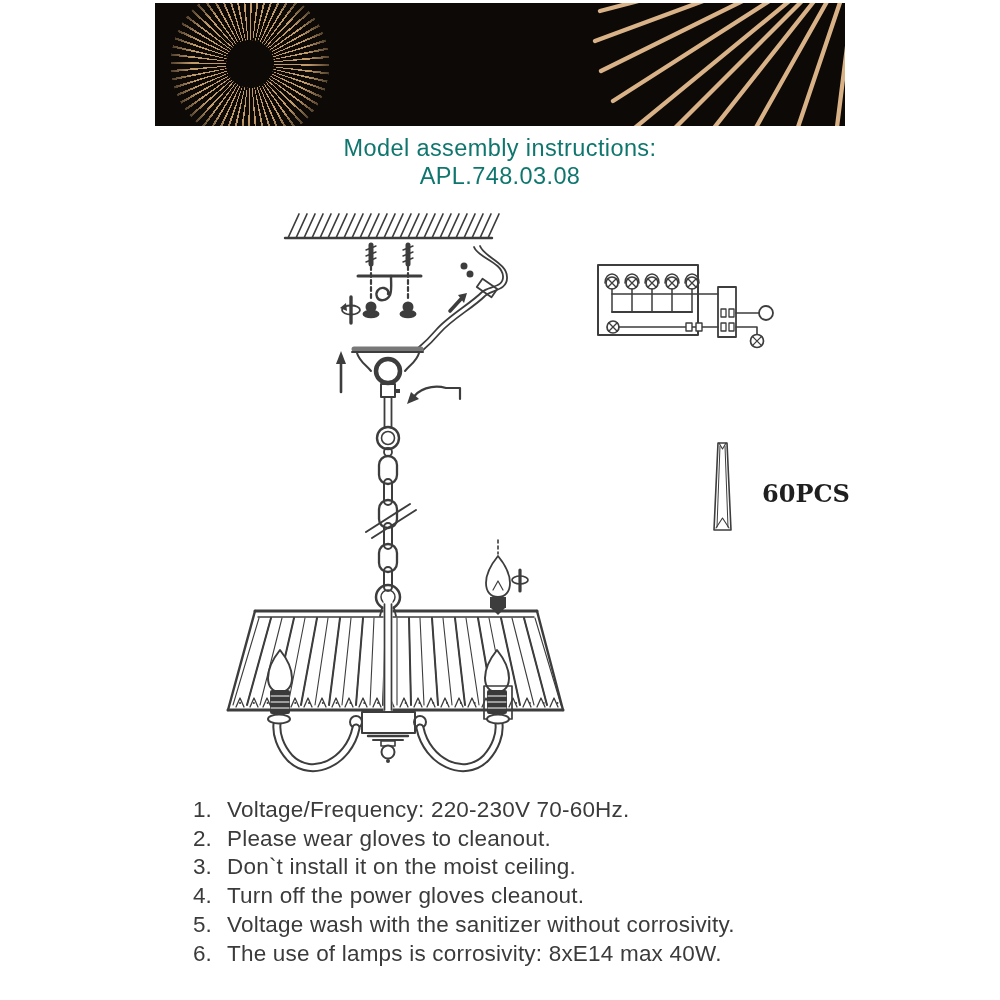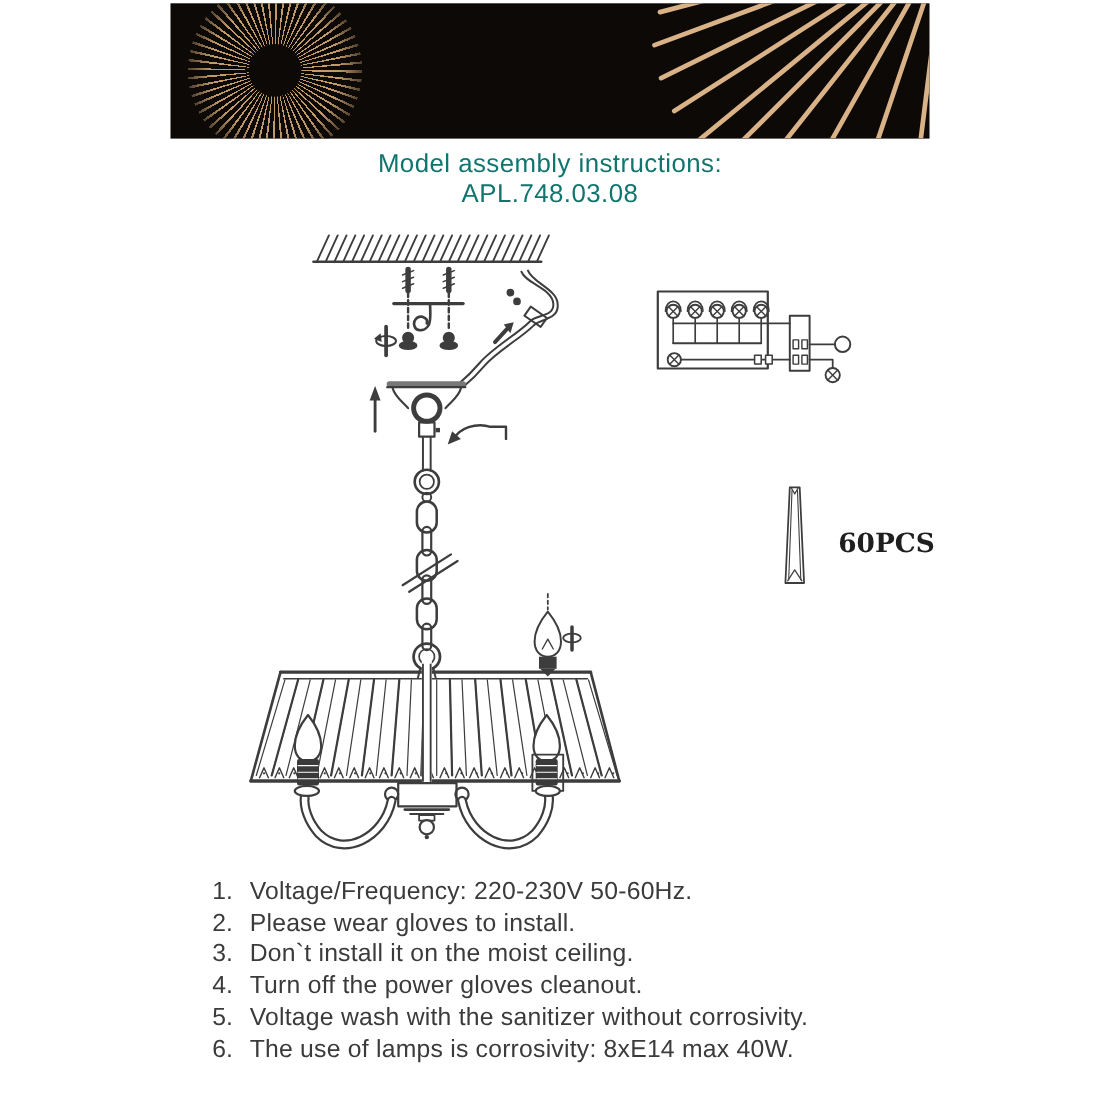--- a/index.html
+++ b/index.html
@@ -228,25 +228,25 @@
       </g>
 
     </g>
   </svg>
 
   <div class="fig-label lbl-qty">60PCS</div>
 
   <div class="instructions">
     <div class="inst-row">
       <span class="inst-num">1.</span>
-      <span class="inst-text">Voltage/Frequency: 220-230V 50-60Hz.</span>
+      <span class="inst-text">Voltage/Frequency: 220-230V 70-60Hz.</span>
     </div>
     <div class="inst-row">
       <span class="inst-num">2.</span>
-      <span class="inst-text">Please wear gloves to install.</span>
+      <span class="inst-text">Please wear gloves to cleanout.</span>
     </div>
     <div class="inst-row">
       <span class="inst-num">3.</span>
       <span class="inst-text">Don`t install it on the moist ceiling.</span>
     </div>
     <div class="inst-row">
       <span class="inst-num">4.</span>
       <span class="inst-text">Turn off the power gloves cleanout.</span>
     </div>
     <div class="inst-row">

